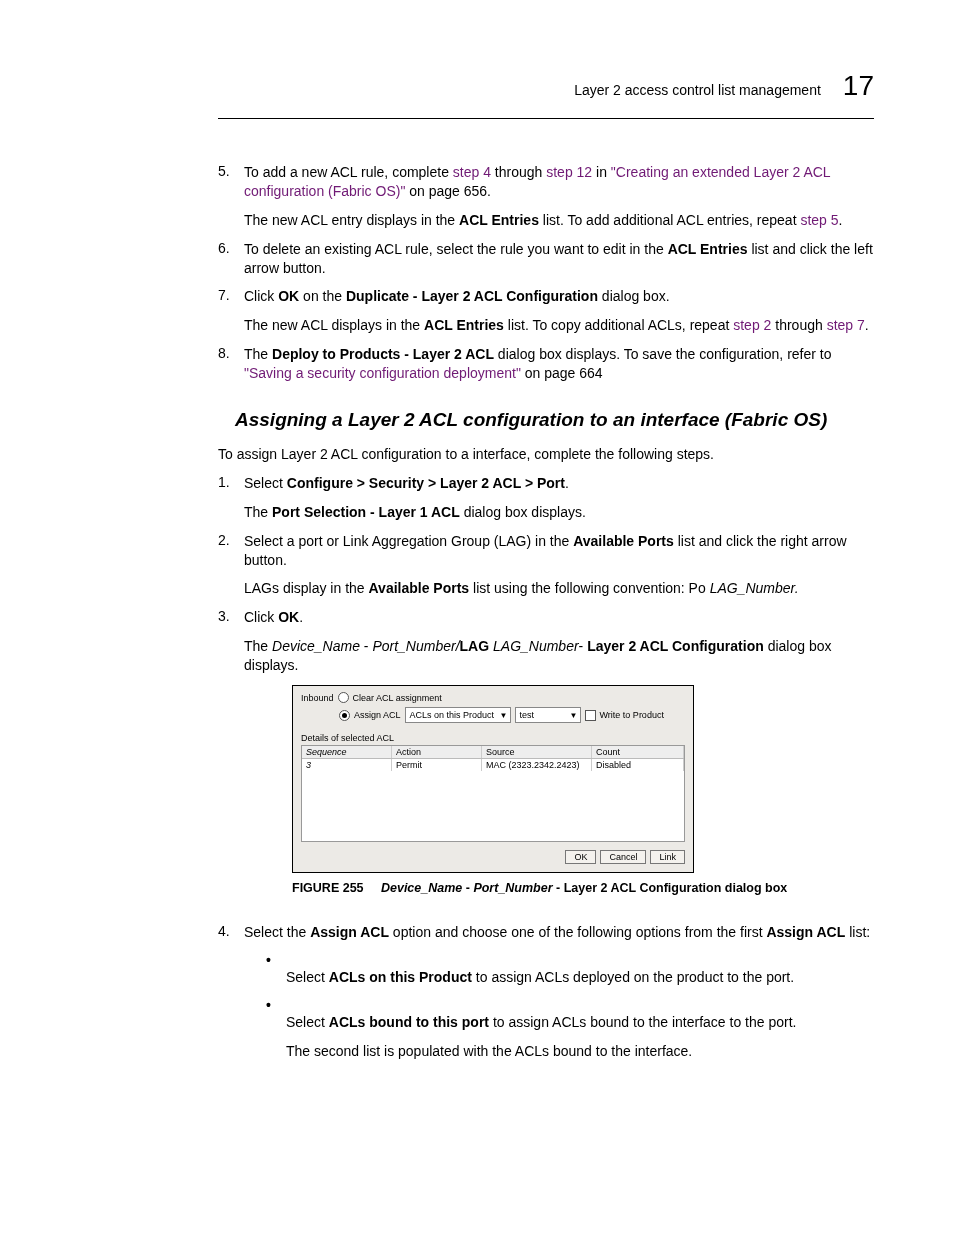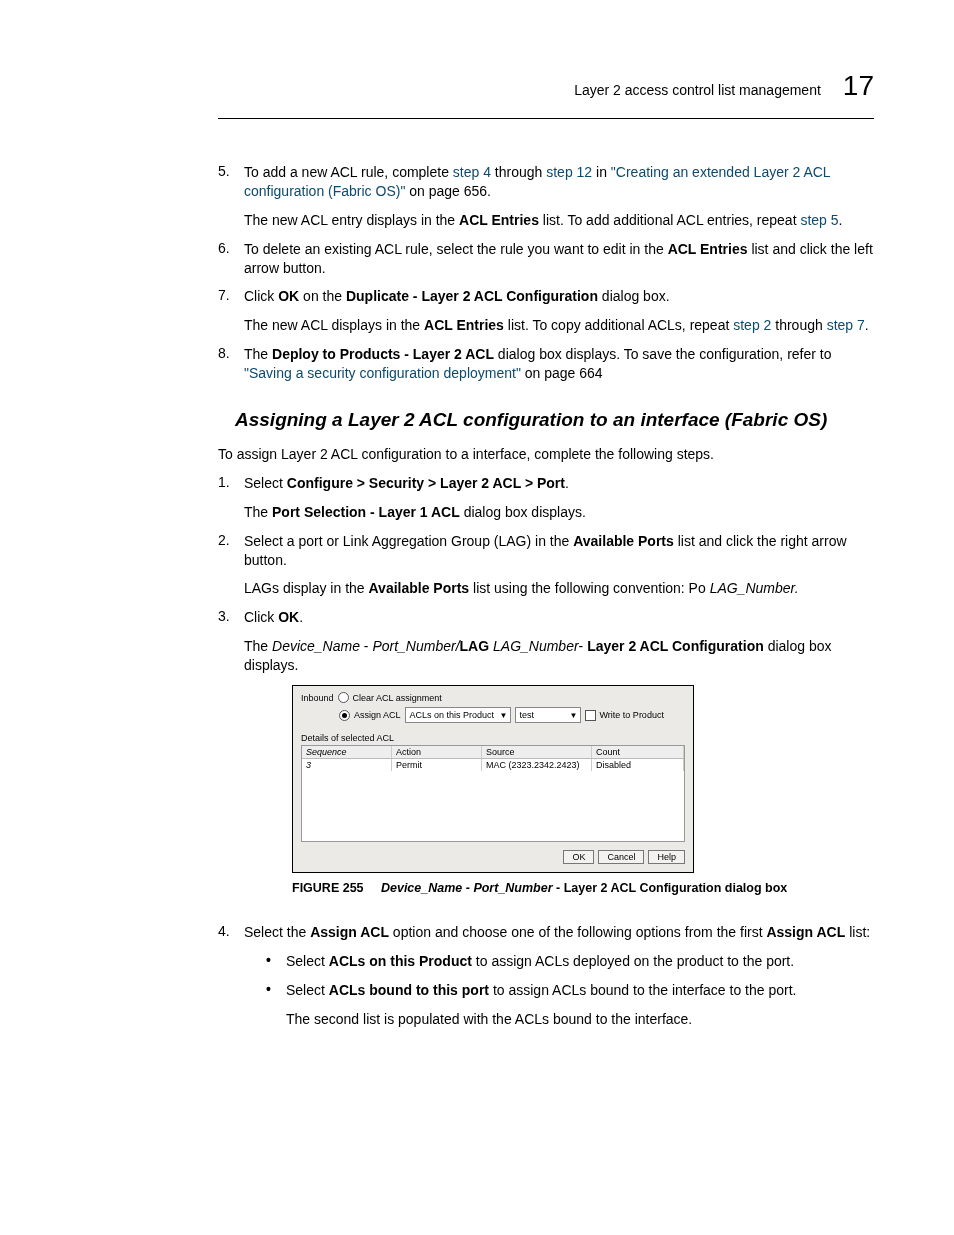--- a/index.html
+++ b/index.html
@@ -47,21 +47,21 @@
   }
   .ol > li > .num {
     width: 26px;
     flex-shrink: 0;
   }
   .ol > li > .body {
     flex: 1;
   }
   .p { margin: 0 0 10px 0; line-height: 1.35; }
   .p:last-child { margin-bottom: 0; }
-  .link { color: #0c4a6e; }
+  .link { color: #701a75; }
   .b { font-weight: bold; }
   .i { font-style: italic; }
   .h2 {
     font-style: italic;
     font-weight: bold;
     font-size: 19px;
     margin: 26px 0 14px 17px;
   }
   .bullet-list {
     list-style: none;
@@ -72,20 +72,21 @@
     display: flex;
     margin-bottom: 10px;
   }
   .bullet-list > li > .dot {
     width: 20px;
     flex-shrink: 0;
     font-weight: bold;
   }
   .bullet-list > li > .body {
     flex: 1;
+    margin-top: 16px;
   }
 
   
   .dialog {
     width: 400px;
     border: 1px solid #000000;
     background: #eceae6;
     font-family: Tahoma, Arial, sans-serif;
     font-size: 9px;
     margin: 4px 0 8px 48px;
@@ -262,21 +263,21 @@
               <div class="c-seq">3</div>
               <div class="c-act">Permit</div>
               <div class="c-src">MAC (2323.2342.2423)</div>
               <div class="c-cnt">Disabled</div>
             </div>
             <div class="table-body-space"></div>
           </div>
           <div class="btn-row">
             <div class="btn">OK</div>
             <div class="btn">Cancel</div>
-            <div class="btn">Help</div>
+            <div class="btn">Link</div>
           </div>
         </div>
 
         <div class="fig-caption">
           <span class="b">FIGURE 255</span>
           <span>&nbsp;&nbsp;&nbsp;</span>
           <span class="b i">Device_Name</span><span class="b"> - </span><span class="b i">Port_Number</span><span class="b"> - Layer 2 ACL Configuration dialog box</span>
         </div>
       </div>
     </li>

